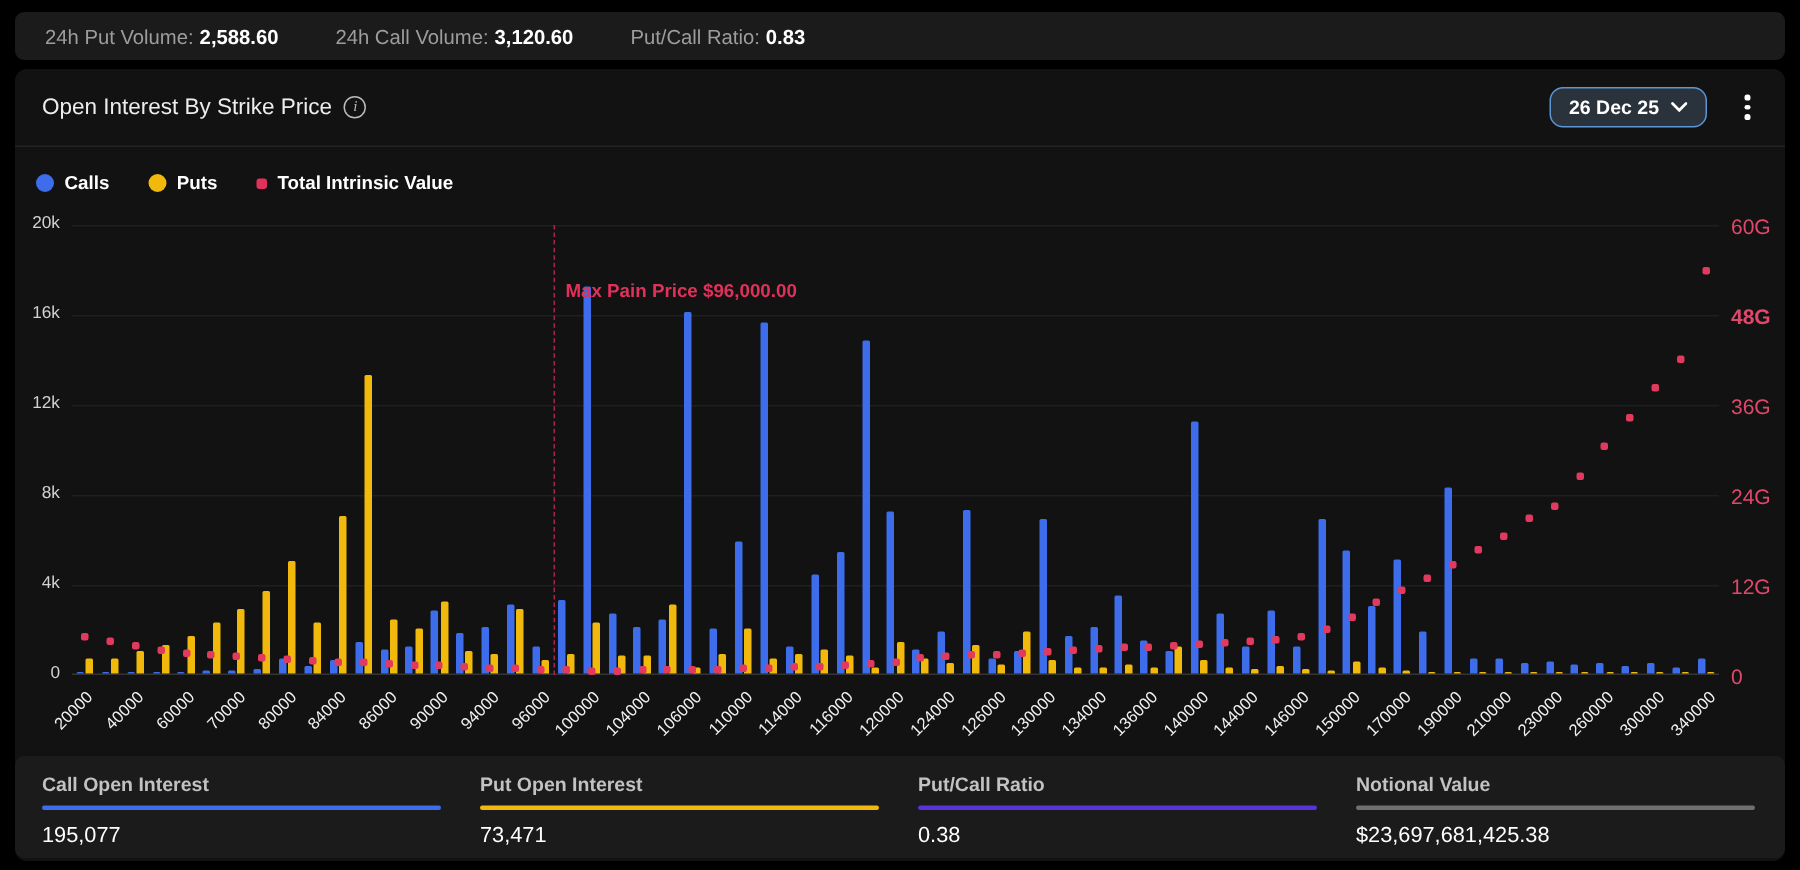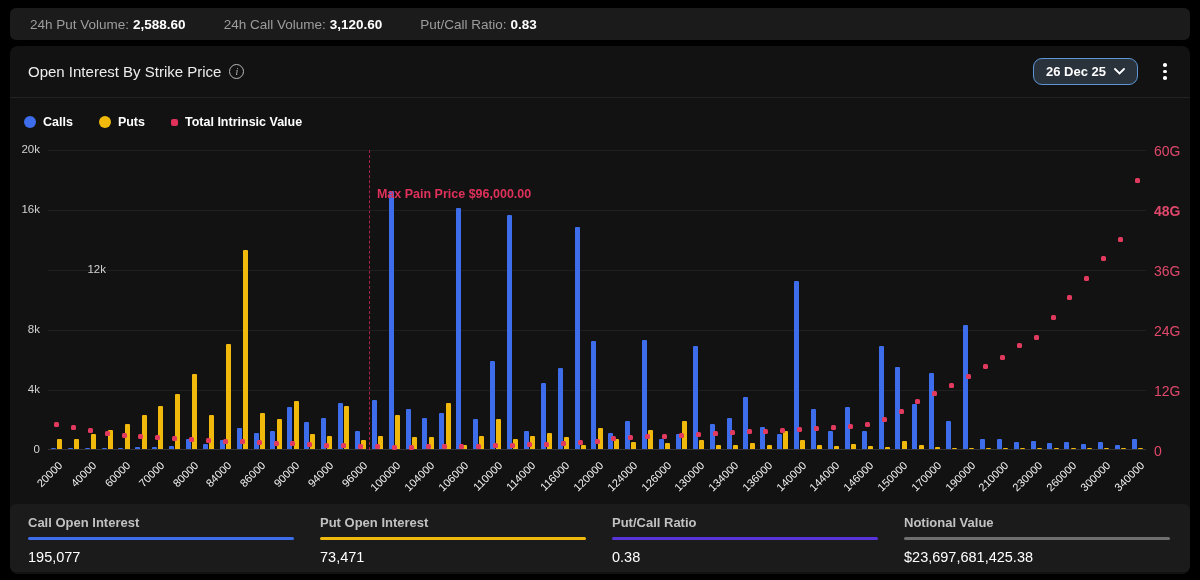--- a/index.html
+++ b/index.html
@@ -102,21 +102,21 @@
     </div>
 
   <div id="plot">
       <div class="gridline" style="top: 0px;"></div>
       <div class="ylab" style="right: 1106px; top: -7px;">20k</div>
       <div class="ylab-r" style="left: 1106px; top: -7px;">60G</div>
       <div class="gridline" style="top: 60px;"></div>
       <div class="ylab" style="right: 1106px; top: 53px;">16k</div>
       <div class="ylab-r" style="left: 1106px; top: 53px; font-weight: bold;">48G</div>
       <div class="gridline" style="top: 120px;"></div>
-      <div class="ylab" style="right: 1040px; top: 113px;">12k</div>
+      <div class="ylab" style="right: 1106px; top: 113px;">12k</div>
       <div class="ylab-r" style="left: 1106px; top: 113px;">36G</div>
       <div class="gridline" style="top: 180px;"></div>
       <div class="ylab" style="right: 1106px; top: 173px;">8k</div>
       <div class="ylab-r" style="left: 1106px; top: 173px;">24G</div>
       <div class="gridline" style="top: 240px;"></div>
       <div class="ylab" style="right: 1106px; top: 233px;">4k</div>
       <div class="ylab-r" style="left: 1106px; top: 233px;">12G</div>
       <div class="ylab" style="right: 1106px; top: 293px;">0</div>
       <div class="ylab-r" style="left: 1106px; top: 293px;">0</div>
       <div class="axisline"></div>

